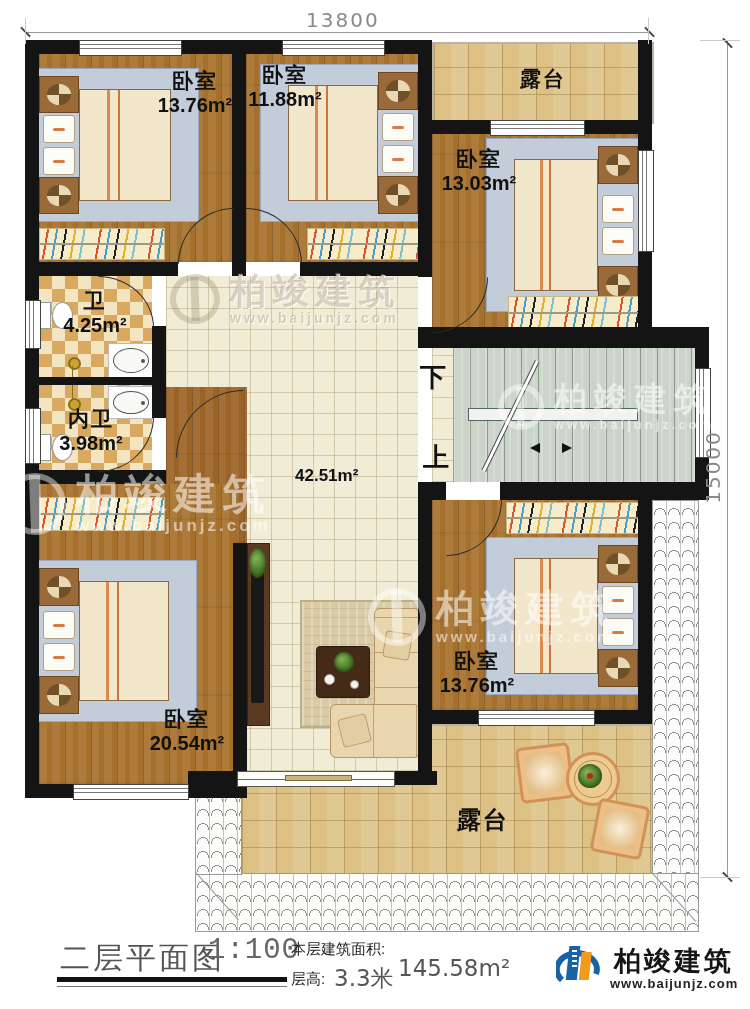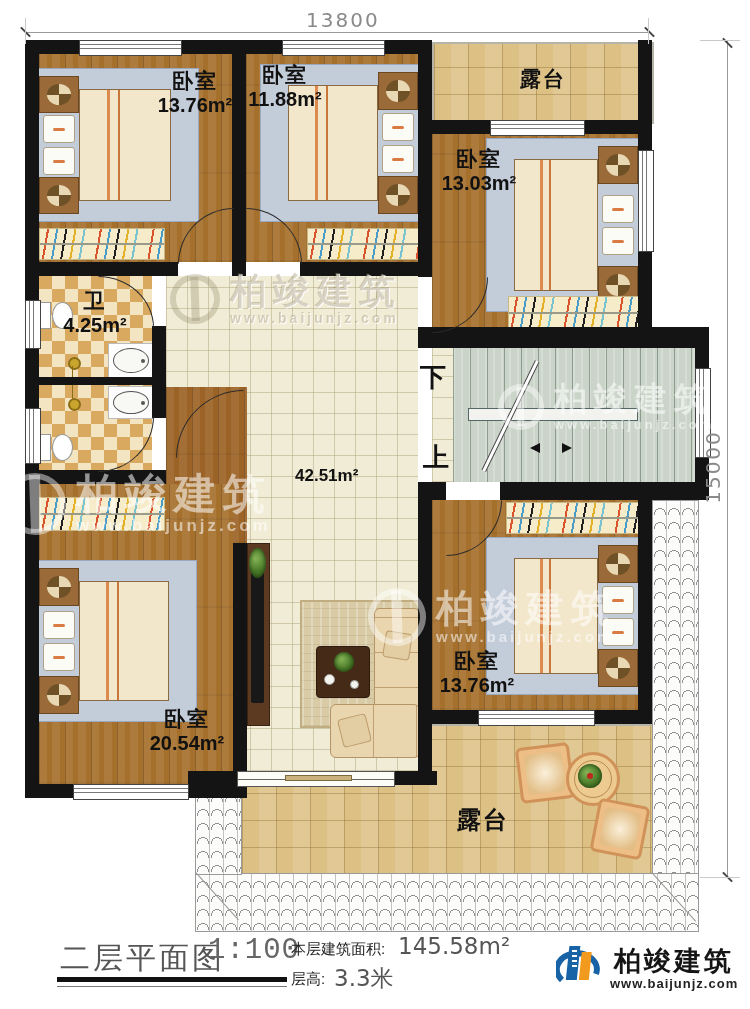--- a/index.html
+++ b/index.html
@@ -315,20 +315,24 @@
     <span class="nm">露台</span>
   </div>
   <div class="rlabel" style="left:424px;top:146px;width:110px;">
     <span class="nm">卧室</span>
     <span class="ar">13.03m²</span>
   </div>
   <div class="rlabel" style="left:40px;top:288px;width:110px;">
     <span class="nm">卫</span>
     <span class="ar">4.25m²</span>
   </div>
+  <div class="rlabel" style="left:36px;top:406px;width:110px;">
+    <span class="nm">内卫</span>
+    <span class="ar">3.98m²</span>
+  </div>
   <div class="biglabel" style="left:295px;top:466px;">42.51m²</div>
   <div class="rlabel" style="left:132px;top:706px;width:110px;">
     <span class="nm">卧室</span>
     <span class="ar">20.54m²</span>
   </div>
   <div class="rlabel" style="left:422px;top:648px;width:110px;">
     <span class="nm">卧室</span>
     <span class="ar">13.76m²</span>
   </div>
   <div class="rlabel" style="left:428px;top:806px;width:110px;">
@@ -376,21 +380,21 @@
   <div class="tick" style="left:721px;top:876px;"></div>
   <div class="extline" style="left:700px;top:40px;width:40px;height:1px;"></div>
   <div class="extline" style="left:700px;top:877px;width:40px;height:1px;"></div>
   <div class="dimtext" style="left:676px;top:455px;transform:rotate(-90deg);transform-origin:center;">15000</div>
 
   <div class="ft-title" style="left:60px;top:938px;">二层平面图</div>
   <div class="ft-scale" style="left:208px;top:934px;font-family:Liberation Mono, monospace;">1:100</div>
   <div class="ft-bar1" style="left:57px;top:977px;width:230px;height:5px;"></div>
   <div class="ft-bar2" style="left:57px;top:986px;width:230px;height:1px;"></div>
   <div class="ft-lbl" style="left:291px;top:940px;">本层建筑面积:</div>
-  <div class="ft-val" style="left:398px;top:933px;">145.58m²</div>
+  <div class="ft-val" style="left:398px;top:955px;">145.58m²</div>
   <div class="ft-lbl" style="left:291px;top:970px;">层高:</div>
   <div class="ft-val" style="left:334px;top:963px;">3.3米</div>
 
   <div class="logo" style="left:556px;top:940px;">
     <span>
       <svg width="46" height="54" viewBox="0 0 46 54">
         <path d="M6 40 A20 16 0 1 1 40 34" fill="none" stroke="#1763a6" stroke-width="6"></path>
         <rect x="14" y="6" width="11" height="34" fill="#1763a6" transform="skewX(-6)"></rect>
         <rect x="27" y="12" width="10" height="28" fill="#f29a1d" transform="skewX(-6)"></rect>
         <rect x="16" y="10" width="5" height="2" fill="#fff"></rect>

